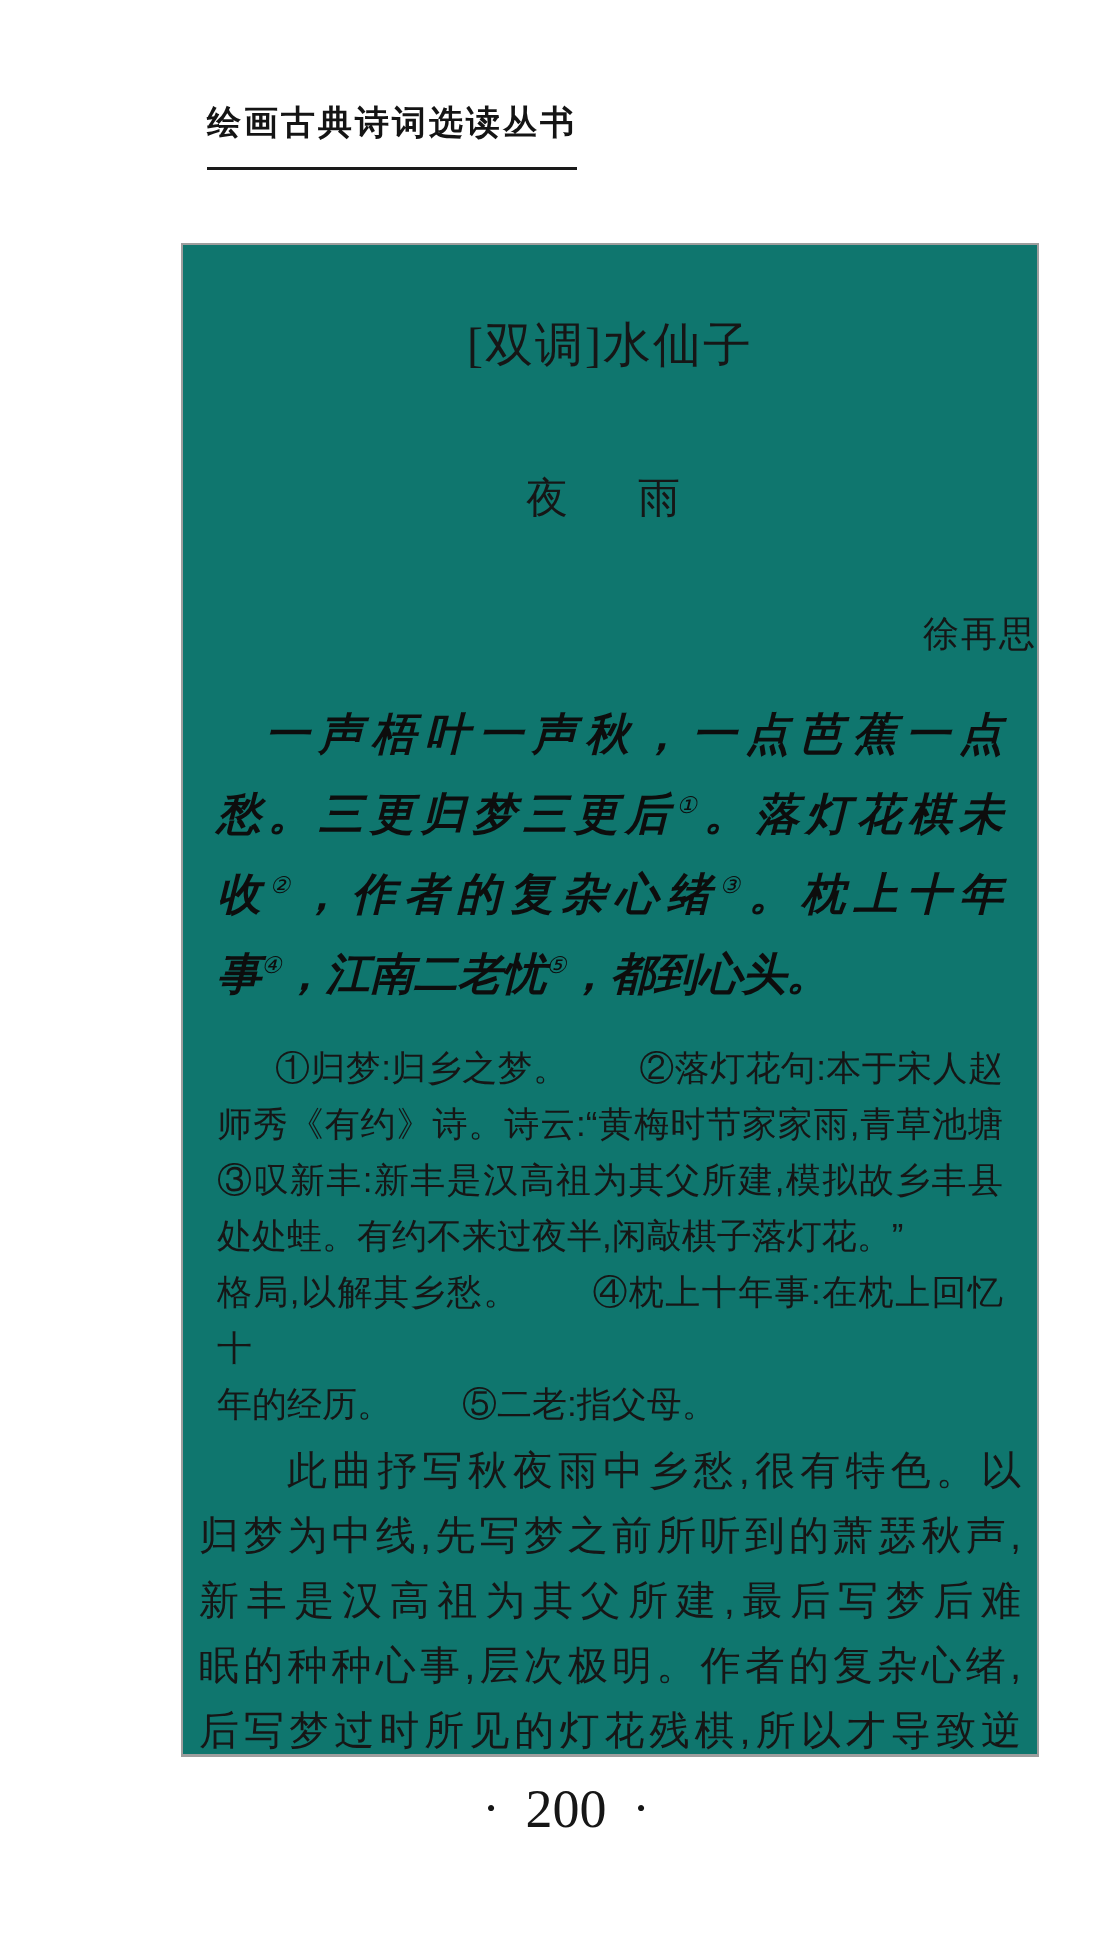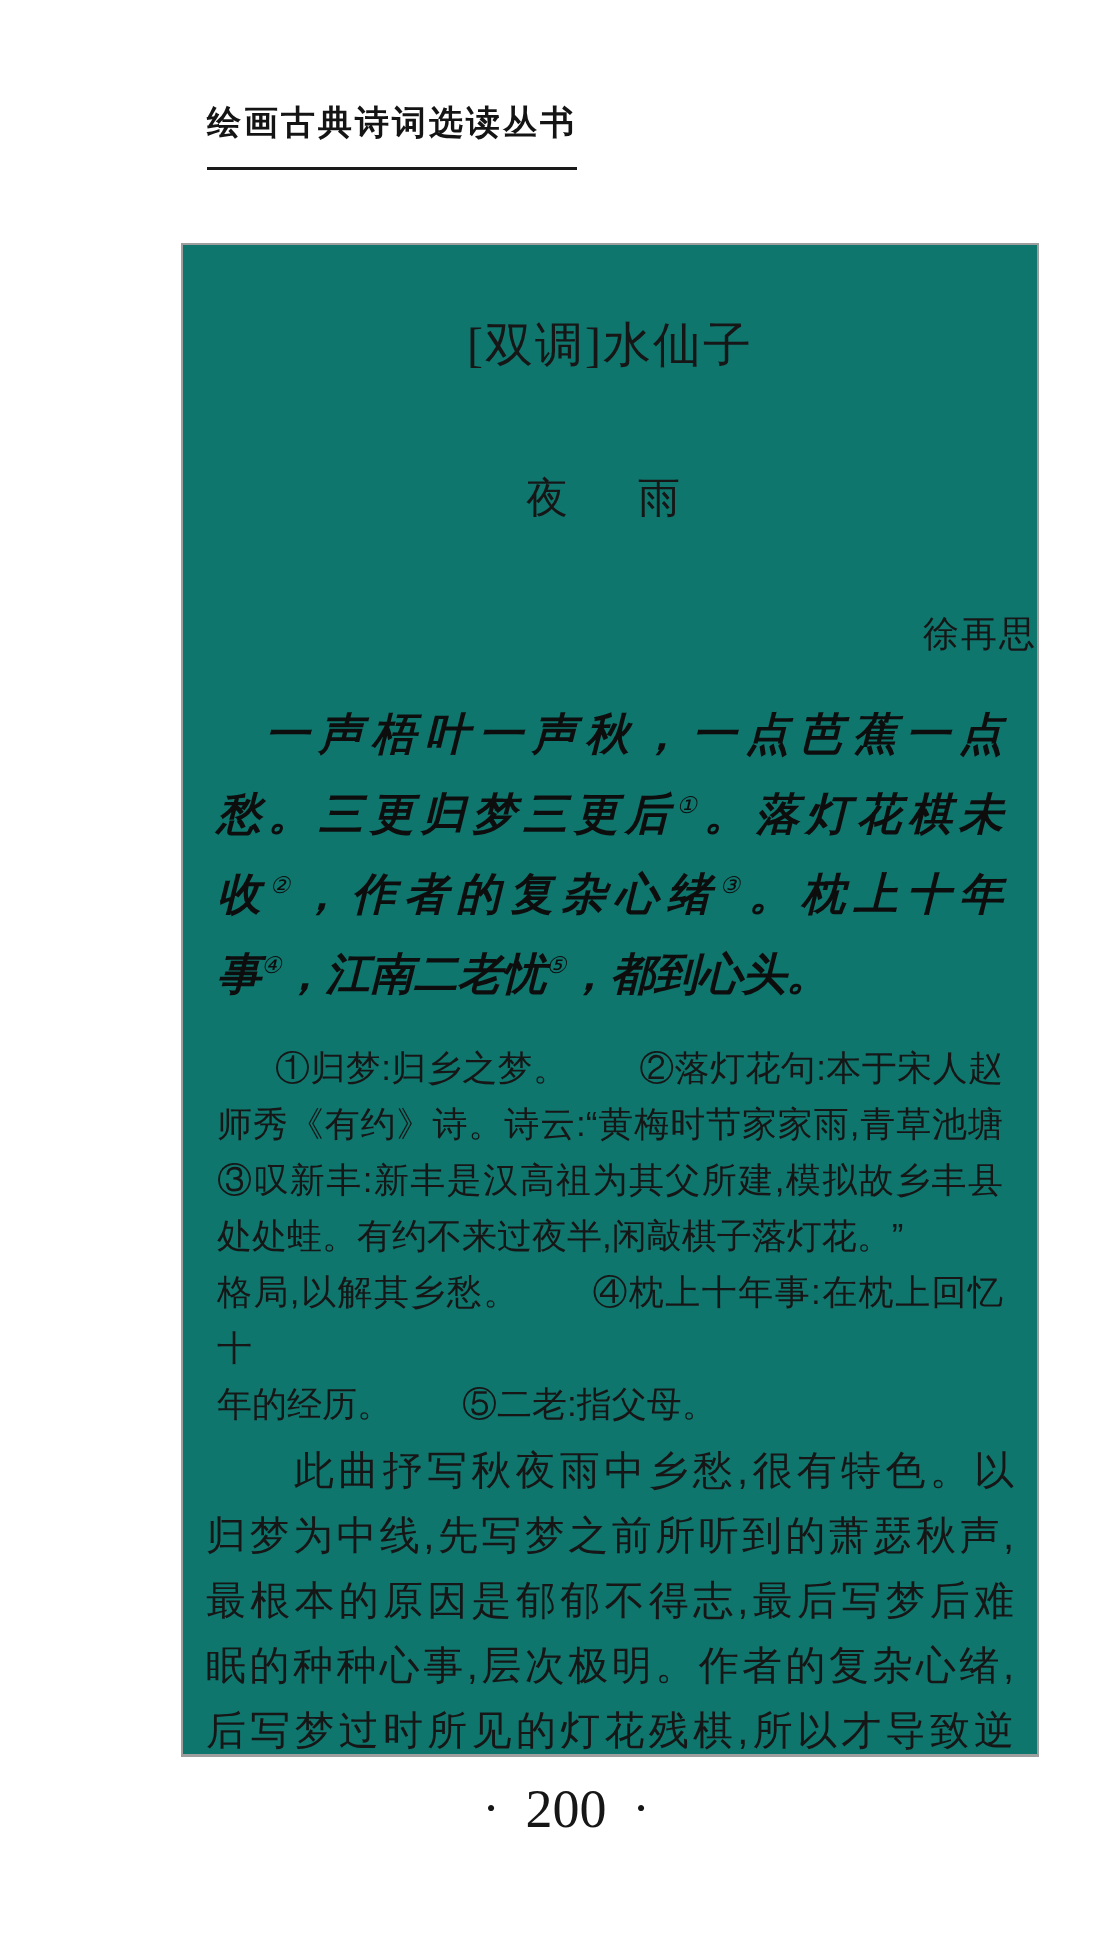--- a/index.html
+++ b/index.html
@@ -111,21 +111,21 @@
     font-weight: 400;
     color: #161616;
   }
   .annotation-line { line-height: 56px; white-space: nowrap; }
   .annotation-line.fill { text-align: justify; text-align-last: justify; white-space: normal; }
   .annotation-line.indent { text-indent: 58px; }
 
   
   .commentary {
     top: 1193px;
-    padding: 0 23px;
+    padding: 0 16px;
     font-family: "Liberation Sans", sans-serif;
     font-size: 40px;
     font-weight: 400;
     color: #161616;
   }
   .commentary-line { line-height: 65px; white-space: nowrap; }
   .commentary-line.fill { text-align: justify; text-align-last: justify; white-space: normal; }
   .commentary-line.indent { text-indent: 88px; }
 
   
@@ -169,21 +169,21 @@
     <div class="annotation-line fill">师秀《有约》诗。诗云:“黄梅时节家家雨,青草池塘</div>
     <div class="annotation-line fill">③叹新丰:新丰是汉高祖为其父所建,模拟故乡丰县</div>
     <div class="annotation-line">处处蛙。有约不来过夜半,闲敲棋子落灯花。”</div>
     <div class="annotation-line fill">格局,以解其乡愁。　　④枕上十年事:在枕上回忆十</div>
     <div class="annotation-line">年的经历。　　⑤二老:指父母。</div>
   </div>
 
   <div class="block commentary">
     <div class="commentary-line fill indent">此曲抒写秋夜雨中乡愁,很有特色。以</div>
     <div class="commentary-line fill">归梦为中线,先写梦之前所听到的萧瑟秋声,</div>
-    <div class="commentary-line fill">最根本的原因是郁郁不得志,最后写梦后难</div>
+    <div class="commentary-line fill">新丰是汉高祖为其父所建,最后写梦后难</div>
     <div class="commentary-line fill">眠的种种心事,层次极明。作者的复杂心绪,</div>
     <div class="commentary-line fill">后写梦过时所见的灯花残棋,所以才导致逆</div>
   </div>
 
 </div>
 
 <div class="folio">
   <span class="dot">•</span>
   <span class="num">200</span>
   <span class="dot">•</span>

